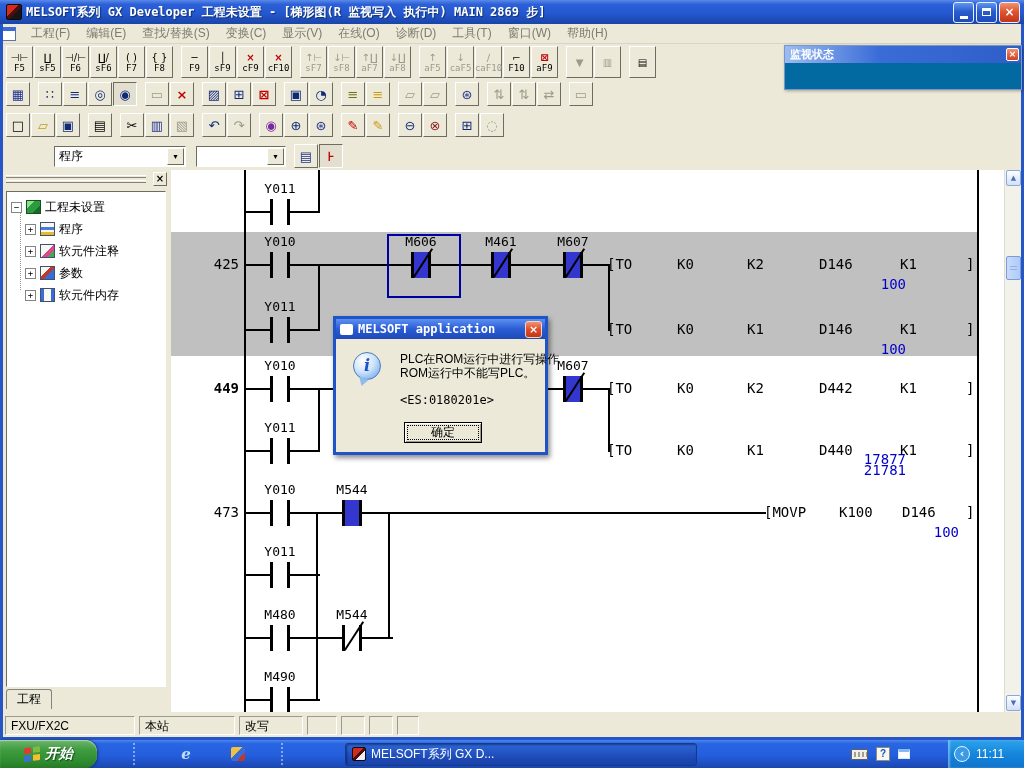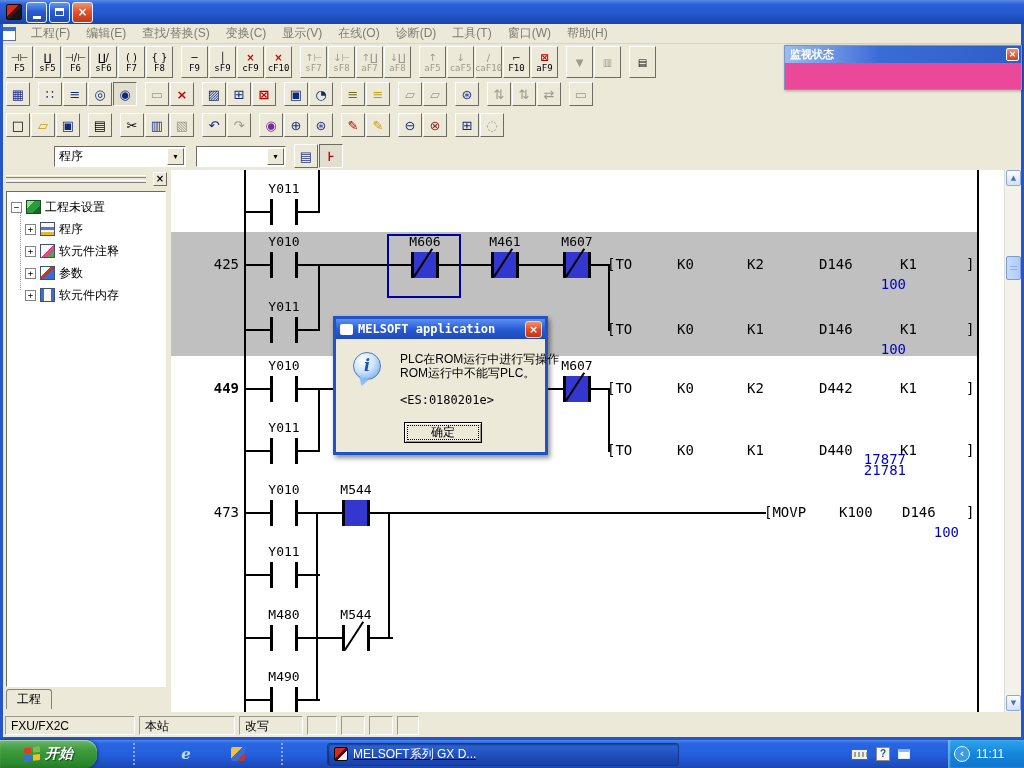--- a/index.html
+++ b/index.html
@@ -49,21 +49,21 @@
 
   .combo { height:21px; background:#fff; border:1px solid; border-color:#6E6C60 #FFFFFF #FFFFFF #6E6C60;
     display:flex; align-items:center; font:12px "Liberation Sans",sans-serif; }
   .combo .cval { flex:1; padding-left:4px; color:#000; }
   .combo .drop { width:17px; height:17px; margin:1px; background:#ECE9D8;
     border:1px solid; border-color:#FFFFFF #6E6C60 #6E6C60 #FFFFFF;
     display:flex; align-items:center; justify-content:center; font-size:7px; color:#000; }
 
   
   .monwin { left:784px; top:45px; width:238px; height:45px; z-index:20;
-    background:#ec4899; border:1px solid #7A96C8; box-shadow:1px 1px 3px rgba(0,0,0,.3); }
+    background:#0369a1; border:1px solid #7A96C8; box-shadow:1px 1px 3px rgba(0,0,0,.3); }
   .monwin .mtitle { height:17px; background:linear-gradient(90deg,#9CBCF0,#3A6CD8 40%,#2E5EC8);
     display:flex; align-items:center; padding:0 2px 0 5px; }
   .monwin .mtitle span { flex:1; color:#fff; font:bold 11px "Liberation Sans",sans-serif; }
   .mclose { width:13px; height:13px; border-radius:2px; background:linear-gradient(180deg,#F09070,#D04020);
     border:1px solid #fff; color:#fff; font:bold 9px/11px "DejaVu Sans",sans-serif; text-align:center; }
   .mrow { display:flex; padding:4px 3px 0 3px; gap:3px; }
   .mcell { height:17px; background:#D6D3CE; border:1px solid; border-color:#84827A #FFFFFF #FFFFFF #84827A;
     font:12px "DejaVu Sans Mono",monospace; color:#000; padding:1px 4px; }
   .mc1{width:66px;text-align:right} .mc2{width:56px;text-align:center} .mc3{width:9px} .mc4{width:92px;text-align:center}
 
@@ -88,21 +88,21 @@
   .dotv { position:absolute; border-left:1px dotted #9C9A8C; width:1px; }
   .ptab { position:absolute; left:3px; top:519px; width:46px; height:20px; background:#ECE9D8;
     border:1px solid #84827A; border-bottom:none; border-radius:3px 3px 0 0;
     font:12px/18px "Liberation Sans",sans-serif; text-align:center; color:#000; }
 
   
   .editor { left:171px; top:170px; width:833px; height:542px; background:#fff; overflow:hidden; }
   .band { position:absolute; left:0; top:62px; width:808px; height:124px; background:#C0C0C0; }
   .wh { position:absolute; height:2px; background:#000; }
   .wv { position:absolute; width:2px; background:#000; }
-  .ct { position:absolute; width:28px; height:26px; border-left:3px solid #000; border-right:3px solid #000; background:#fff; }
+  .ct { position:absolute; width:20px; height:26px; border-left:3px solid #000; border-right:3px solid #000; background:#fff; }
   .ct.bgg { background:#C0C0C0; }
   .ct.en::before { content:""; position:absolute; left:0; top:0; right:0; bottom:0; background:#3437CE; }
   .ct.nc::after { content:""; position:absolute; left:-8px; top:10px; width:34px; border-top:2px solid #000; transform:rotate(-57deg); }
   .clb { position:absolute; left:50%; transform:translateX(-50%); bottom:100%; margin-bottom:3px; width:70px;
     text-align:center; font:13px "DejaVu Sans Mono",monospace; color:#000; }
   .lt { position:absolute; font:14px/17px "DejaVu Sans Mono",monospace; color:#000; white-space:pre; }
   .rno { position:absolute; font:14px/17px "DejaVu Sans Mono",monospace; color:#000; width:40px; text-align:right; }
   .mv { position:absolute; font:14px/17px "DejaVu Sans Mono",monospace; color:#0000CC; text-align:right; }
   .cursorbox { position:absolute; left:216px; top:64px; width:74px; height:64px; border:2px solid #0000A0; z-index:5; }
 
@@ -154,23 +154,23 @@
     box-shadow:inset 0 1px 1px #A8D8A8, 1px 0 3px rgba(0,0,0,.4);
     display:flex; align-items:center; justify-content:center; gap:5px; }
   .flag { width:16px; height:15px; transform:skewY(-8deg); border-radius:2px; background-repeat:no-repeat;
     background-image:linear-gradient(#E23A2E,#E23A2E),linear-gradient(#7EBB42,#7EBB42),linear-gradient(#3A6FD8,#3A6FD8),linear-gradient(#F4BE33,#F4BE33);
     background-size:7px 6px; background-position:0 0,9px 0,0 8px,9px 8px; }
   .startbtn span { color:#fff; font:bold italic 14px "Liberation Sans",sans-serif; text-shadow:1px 1px 1px #14501E; }
   .qsep { width:10px; height:22px; border-left:2px dotted rgba(255,255,255,.45); margin-left:8px; }
   .qicon { width:18px; height:18px; margin-left:6px; display:flex; align-items:center; justify-content:center;
     color:#BCE0FC; font:bold italic 15px "DejaVu Serif",serif; }
   .qicon2 { width:14px; height:14px; margin-left:8px; border-radius:2px; background:linear-gradient(135deg,#F0C040 0 40%,#3A6CD8 40% 70%,#C03828 70%); }
-  .taskbtn { width:352px; height:23px; margin-left:8px; border-radius:3px; border:1px solid #123A90;
+  .taskbtn { width:352px; height:23px; margin-left:26px; border-radius:3px; border:1px solid #123A90;
     background:linear-gradient(180deg,#2E66D8,#1C48B4 70%,#1A42A8); box-shadow:inset 1px 1px 2px rgba(0,0,0,.4);
-    display:flex; align-items:center; padding:0 6px; gap:5px;text-decoration:underline; }
+    display:flex; align-items:center; padding:0 6px; gap:5px; }
   .taskbtn .tico { width:14px; height:14px; border-radius:2px; flex:none;
     background:linear-gradient(135deg,#D42A20 0 42%,#4A0E0C 42% 60%,#F0F0F0 60%); border:1px solid #0A0A0A; }
   .taskbtn span { color:#fff; font:12px "Liberation Sans",sans-serif; white-space:nowrap; overflow:hidden; }
   .trayspacer { flex:1; }
   .trayicons { display:flex; align-items:center; gap:8px; margin-right:10px; }
   .kbd { width:17px; height:11px; background:#F0F0E8; border:1px solid #606060; border-radius:1px;
     background-image:repeating-linear-gradient(90deg,#A0A098 0 2px,transparent 2px 4px); background-size:13px 5px; background-position:2px 2px; background-repeat:no-repeat; }
   .helpico { width:14px; height:14px; background:#F8F8F0; border:1px solid #8C8C80; color:#2050C0;
     font:bold 10px/12px "Liberation Sans",sans-serif; text-align:center; }
   .winico { width:12px; height:10px; background:#fff; border:1px solid #D8E8FC; border-top:3px solid #88B8F0; }
@@ -178,20 +178,21 @@
     box-shadow:inset 2px 0 2px rgba(255,255,255,.35); display:flex; align-items:center; gap:6px; padding-left:6px; }
   .chevcirc { width:16px; height:16px; border-radius:50%; background:#3A9BE8; border:1px solid #E8F4FC;
     color:#fff; font:bold 11px/14px "DejaVu Sans",sans-serif; text-align:center; }
   .clock { color:#fff; font:12px "Liberation Sans",sans-serif; }
 </style>
 </head>
 <body>
 
 <div class="abs titlebar">
   <div class="app-logo"></div>
+  <span class="title-text">MELSOFT系列 GX Developer 工程未设置 - [梯形图(R 监视写入 执行中)      MAIN      2869 步]</span>
   <div class="wbtns">
     <div class="wbtn">
         <span class="min-glyph"></span>
       </div>
     <div class="wbtn">
         <span class="rest-glyph"></span>
       </div>
     <div class="wbtn close">
         <span>×</span>
       </div>

